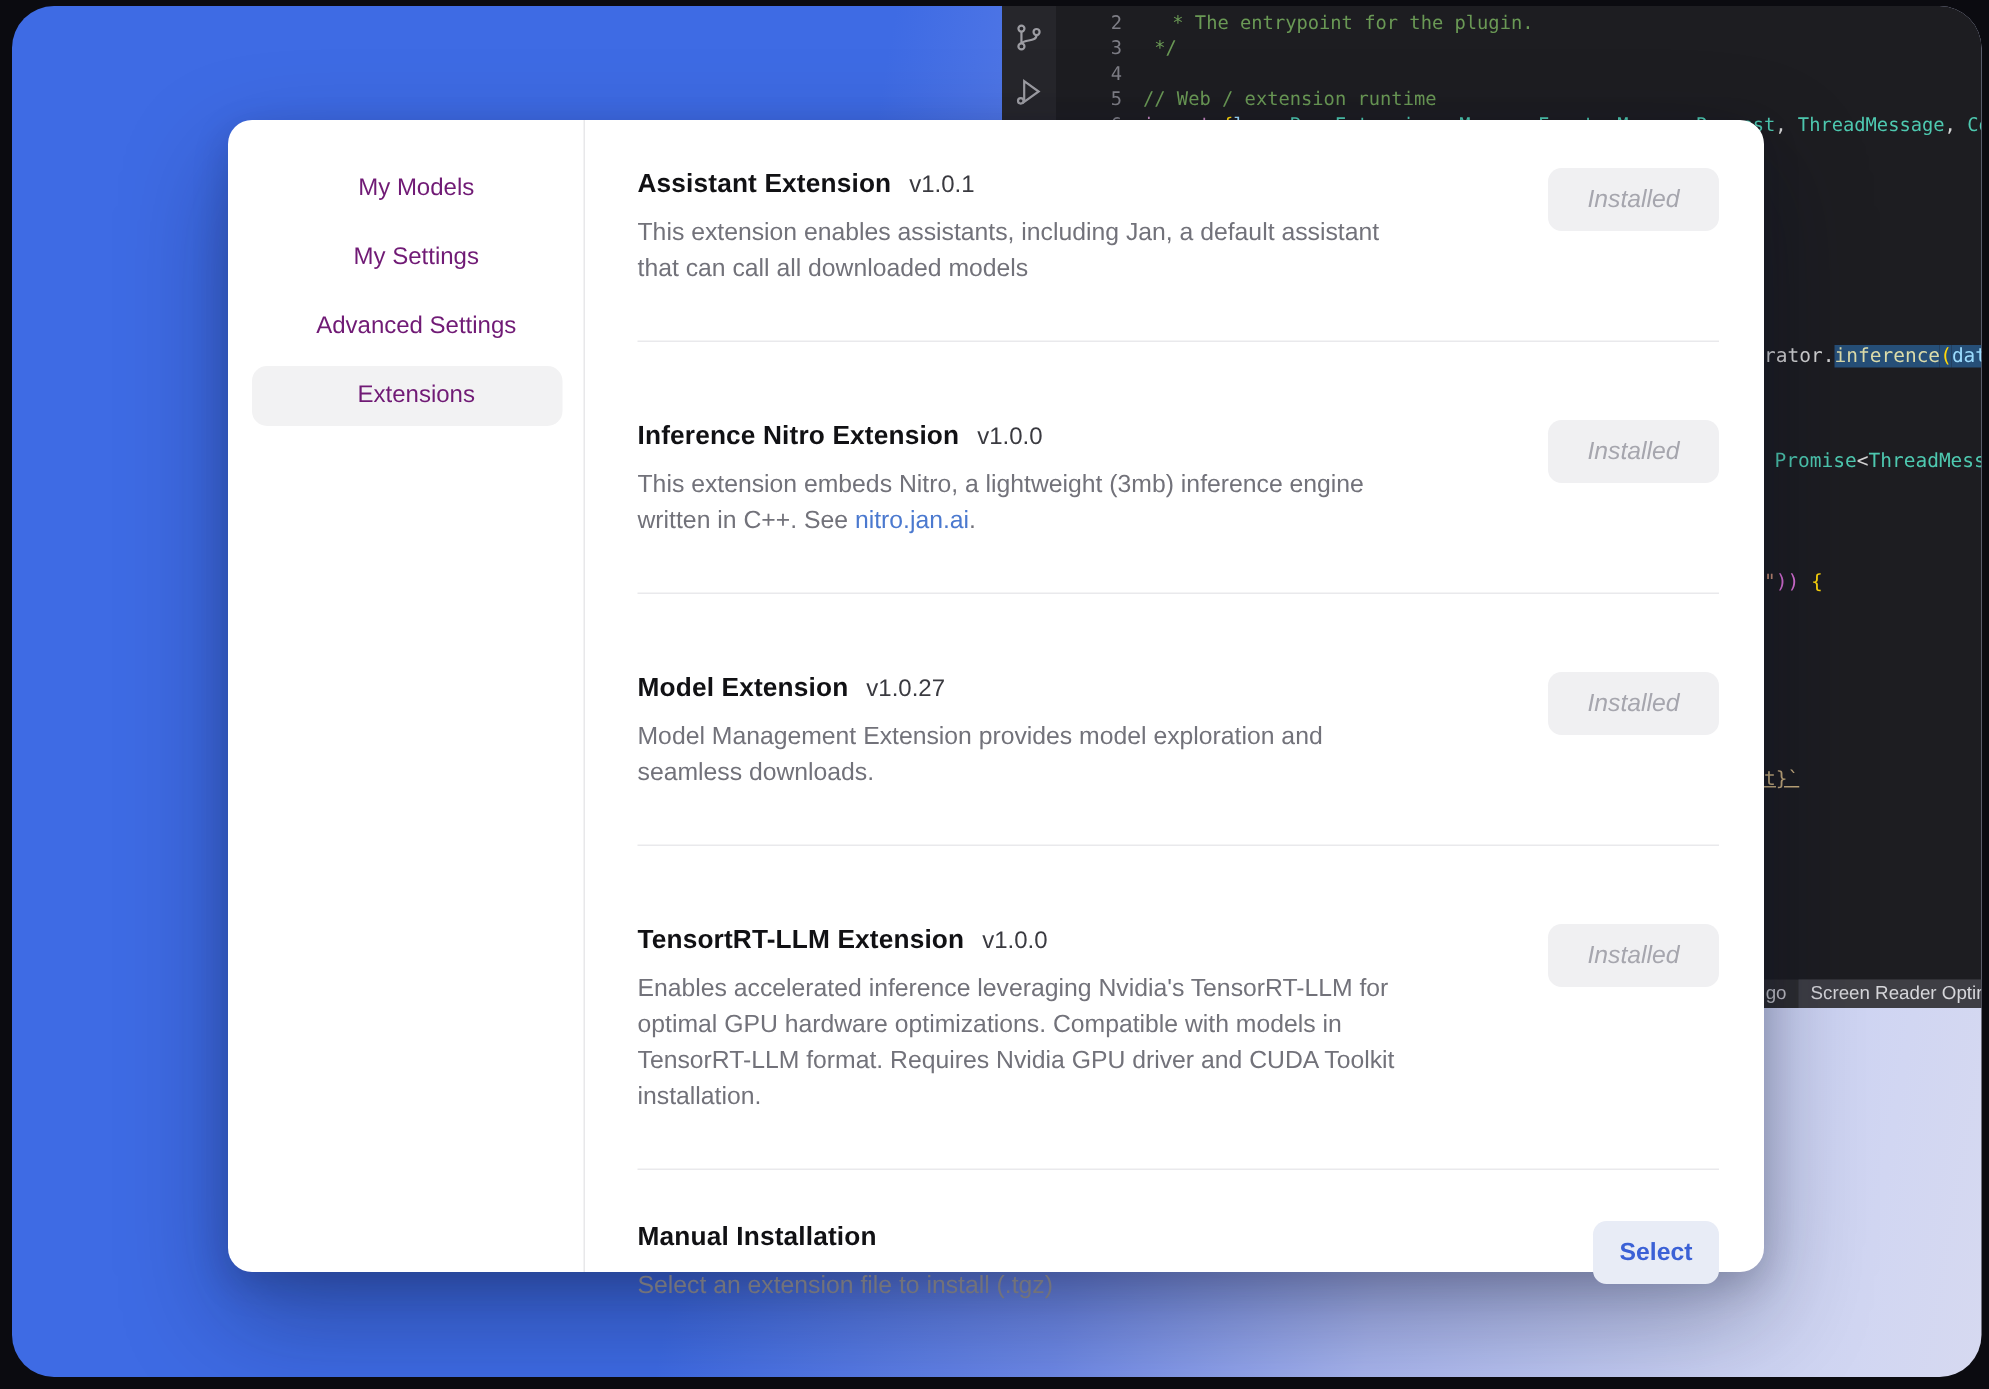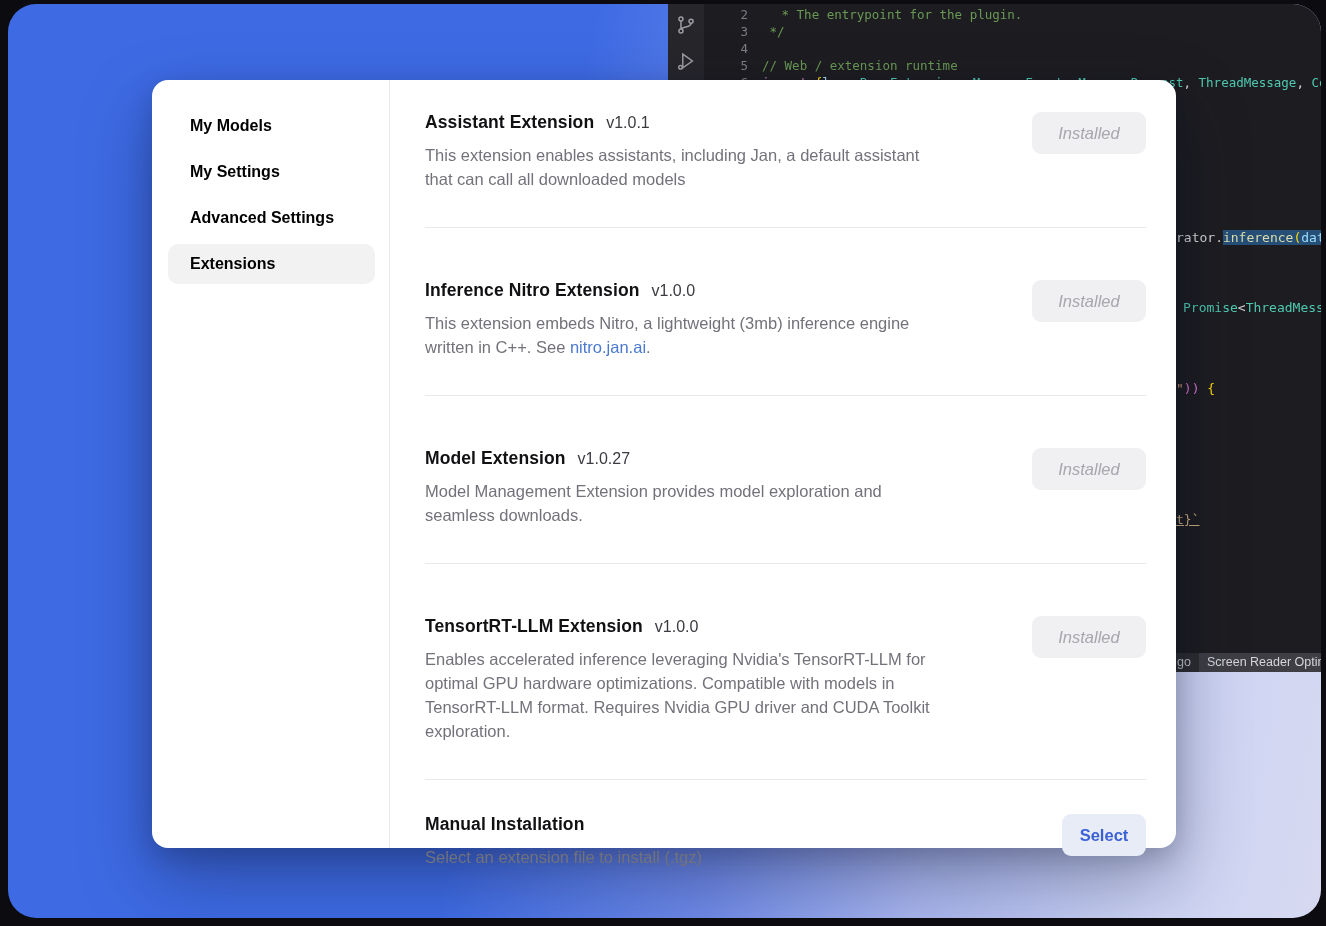--- a/index.html
+++ b/index.html
@@ -36,21 +36,21 @@
   .status-sr { position:absolute; right:0; top:0; width:122px; height:19px;
                background:#3e3e44; color:#d6d6da; padding:2px 0 0 8px;
                white-space:nowrap; overflow:hidden; }
 
   
   .card { position:absolute; left:144px; top:76px; width:1024px; height:768px;
           background:#ffffff; border-radius:16px; display:flex;
           box-shadow:0 30px 70px rgba(10,15,40,.35), 0 8px 24px rgba(10,15,40,.18); }
   .side { width:238px; flex:none; border-right:1px solid #e8e8ea; padding-top:26px; }
   .side-item { margin:0 14px 6px 16px; padding:11px 10px 11px 22px; border-radius:10px;
-               font-size:16px; font-weight:700; color:#000000; cursor:pointer; }
+               font-size:16px; font-weight:400; color:#701a75; cursor:pointer;text-align:center; }
   .side-item.active { background:#f2f2f3; }
 
   .content { flex:1; padding:0 30px 0 35px; }
   .row { display:flex; align-items:flex-start; padding:52px 0 36px 0;
          border-bottom:1px solid #e9e9ec; }
   .row:first-child { padding-top:32px; }
   .row:last-child { border-bottom:none; padding-top:34px; padding-bottom:30px; }
   .row-main { flex:1; max-width:600px; }
   .title-line { display:flex; align-items:baseline; }
   .ext-name { font-size:17.5px; font-weight:700; color:#111114; letter-spacing:.1px; }
@@ -182,21 +182,21 @@
       <div class="row">
         <div class="row-main">
           <div class="title-line">
             <span class="ext-name">TensortRT-LLM Extension</span>
             <span class="ext-ver">v1.0.0</span>
           </div>
           <div class="ext-desc">
               <div>Enables accelerated inference leveraging Nvidia's TensorRT-LLM for</div>
               <div>optimal GPU hardware optimizations. Compatible with models in</div>
               <div>TensorRT-LLM format. Requires Nvidia GPU driver and CUDA Toolkit</div>
-              <div>exploration.</div>
+              <div>installation.</div>
             </div>
         </div>
         <div class="row-action">
           <button class="btn btn-installed">Installed</button>
         </div>
       </div>
 
       <div class="row">
         <div class="row-main">
           <div class="title-line">

